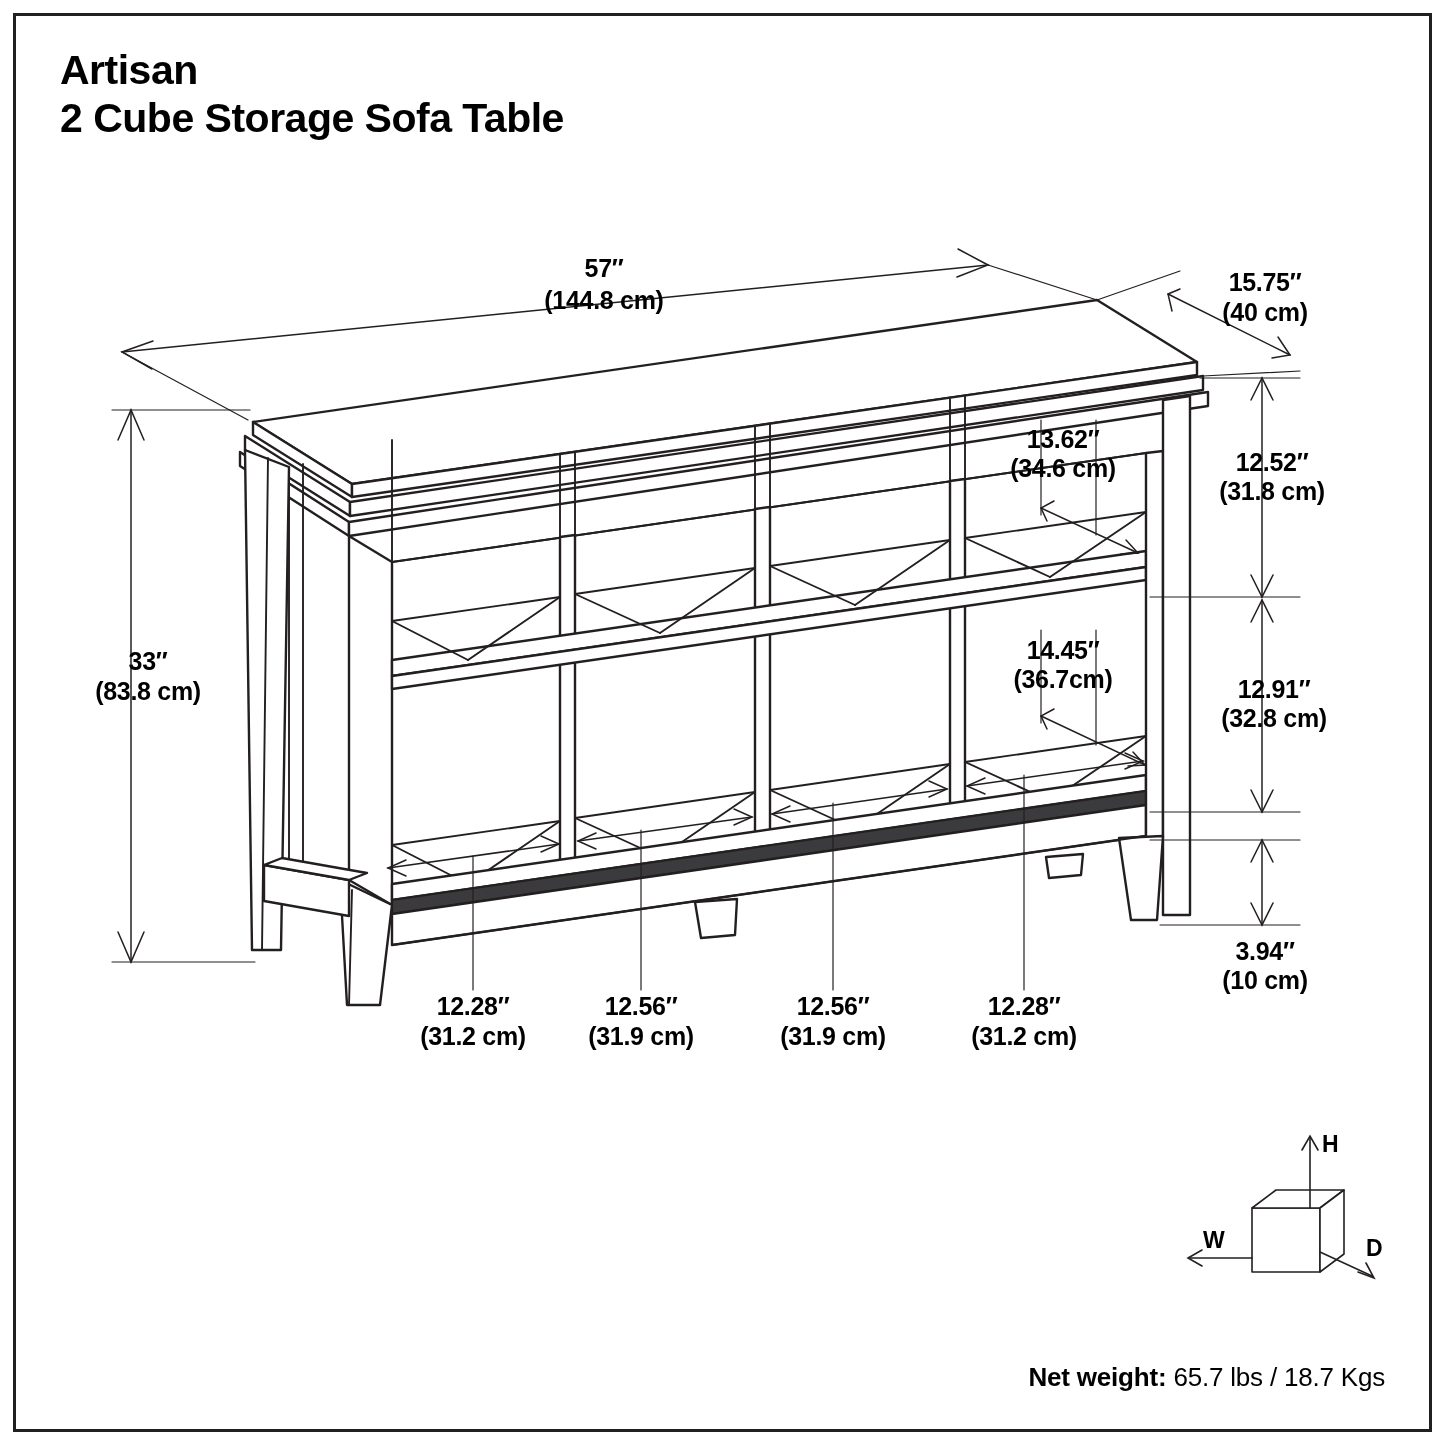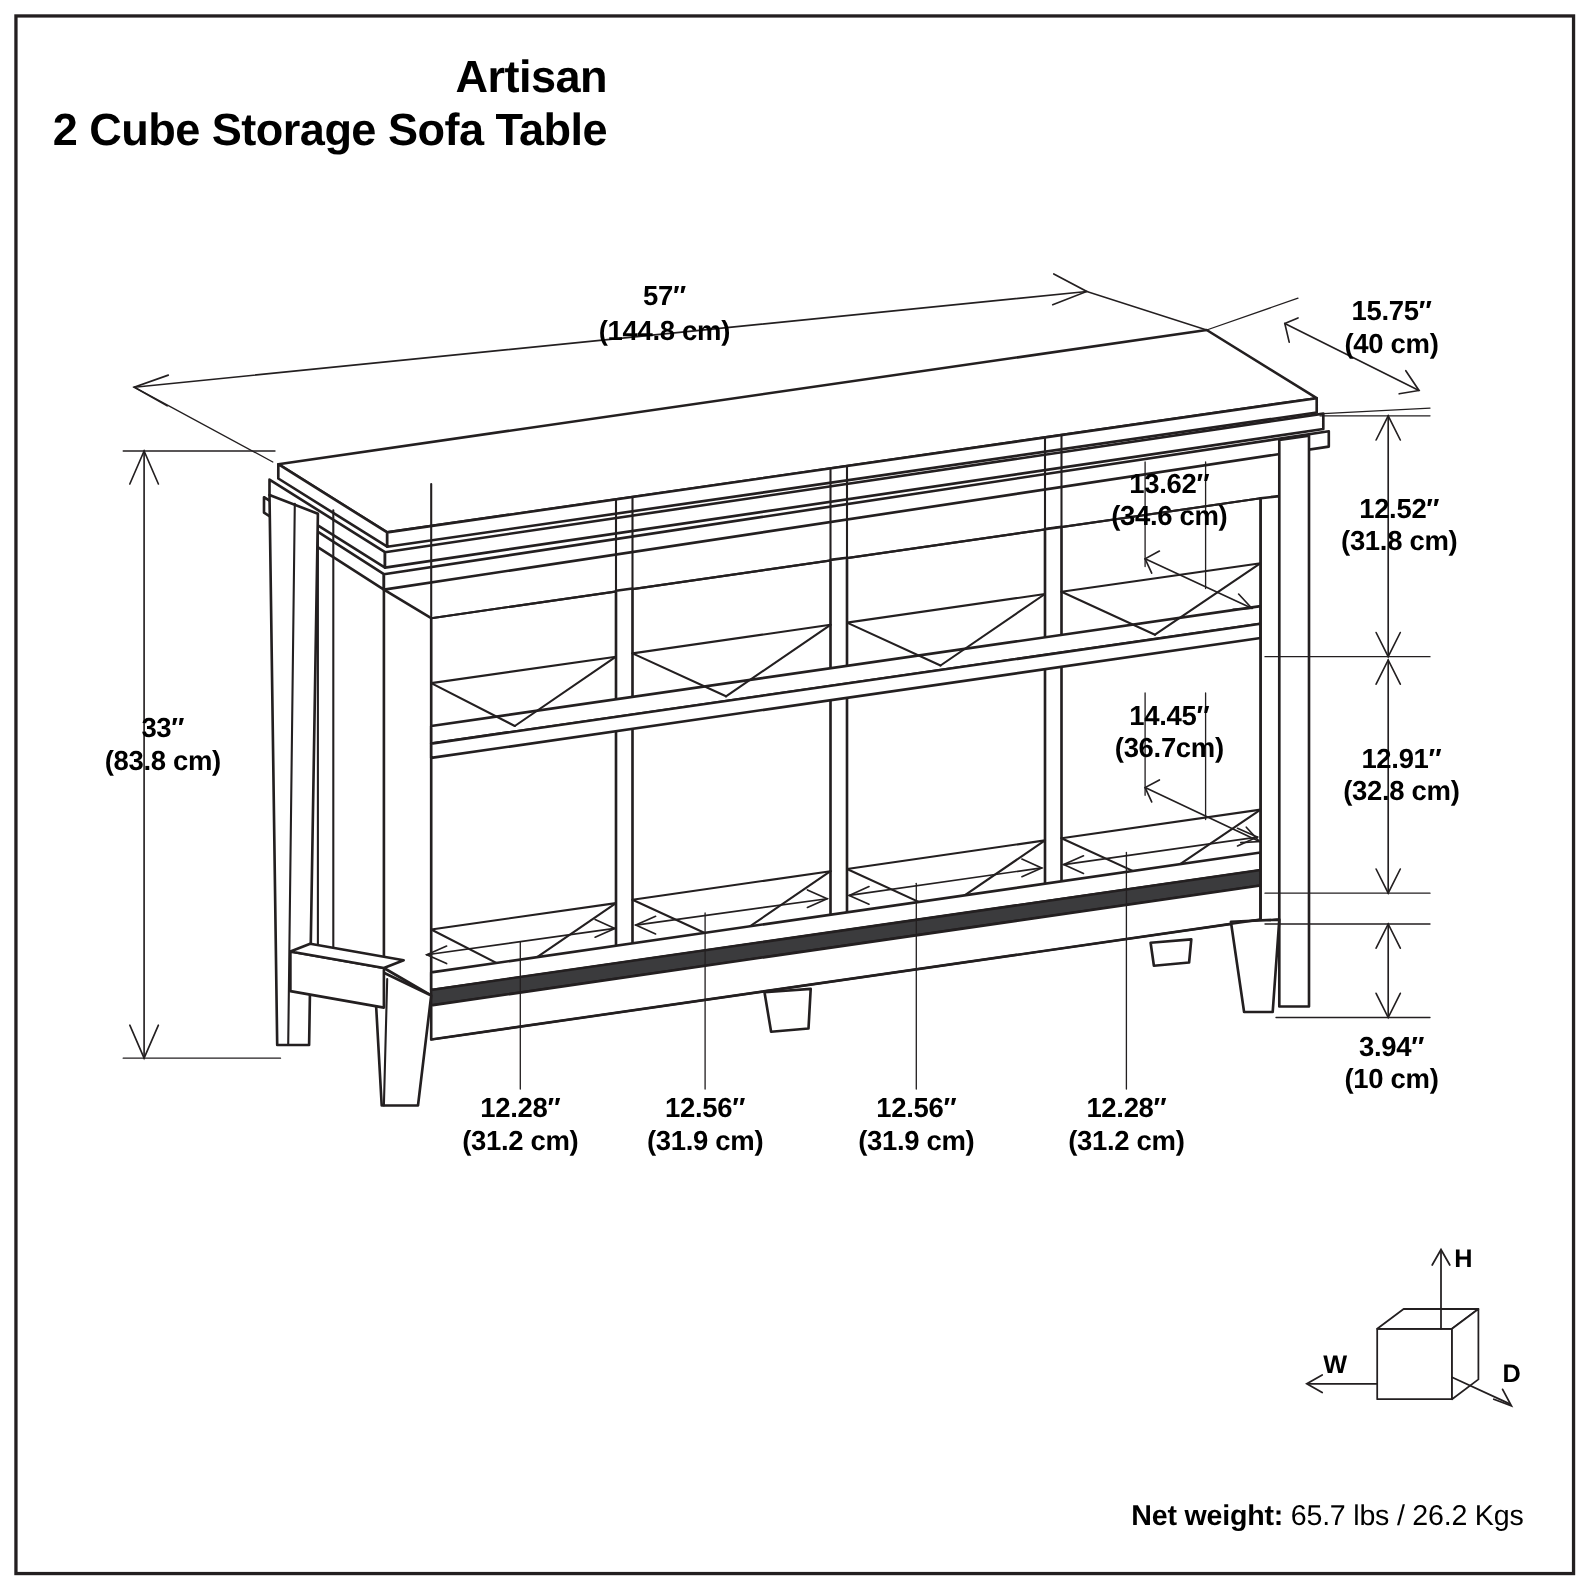--- a/index.html
+++ b/index.html
@@ -23,23 +23,22 @@
     left: 13px;
     top: 13px;
     width: 1419px;
     height: 1419px;
     border: 3px solid #231f20;
     box-sizing: border-box;
     pointer-events: none;
   }
   .titles {
     position: absolute;
-    left: 48px;
+    left: 60px;
     top: 48px;
-    text-align: right;
   }
   .title-line1 {
     font-size: 41px;
     font-weight: bold;
     color: #000000;
     letter-spacing: -0.5px;
     line-height: 1.08;
     white-space: nowrap;
   }
   .title-line2 {
@@ -354,16 +353,16 @@
       <text class="legend-label" x="1203" y="1248">W</text>
 
       <line class="legend-line" x1="1320" y1="1252" x2="1372" y2="1276"></line>
       <polyline class="legend-line" points="1358,1272 1374,1278 1366,1263"></polyline>
       <text class="legend-label" x="1366" y="1256">D</text>
     </g>
   </svg>
 
   <div class="weight">
     <b>Net weight:</b>
-    <span>65.7 lbs / 26.2 Kgs</span>
+    <span>65.7 lbs / 18.7 Kgs</span>
   </div>
 
 </div>
 
 </body></html>

